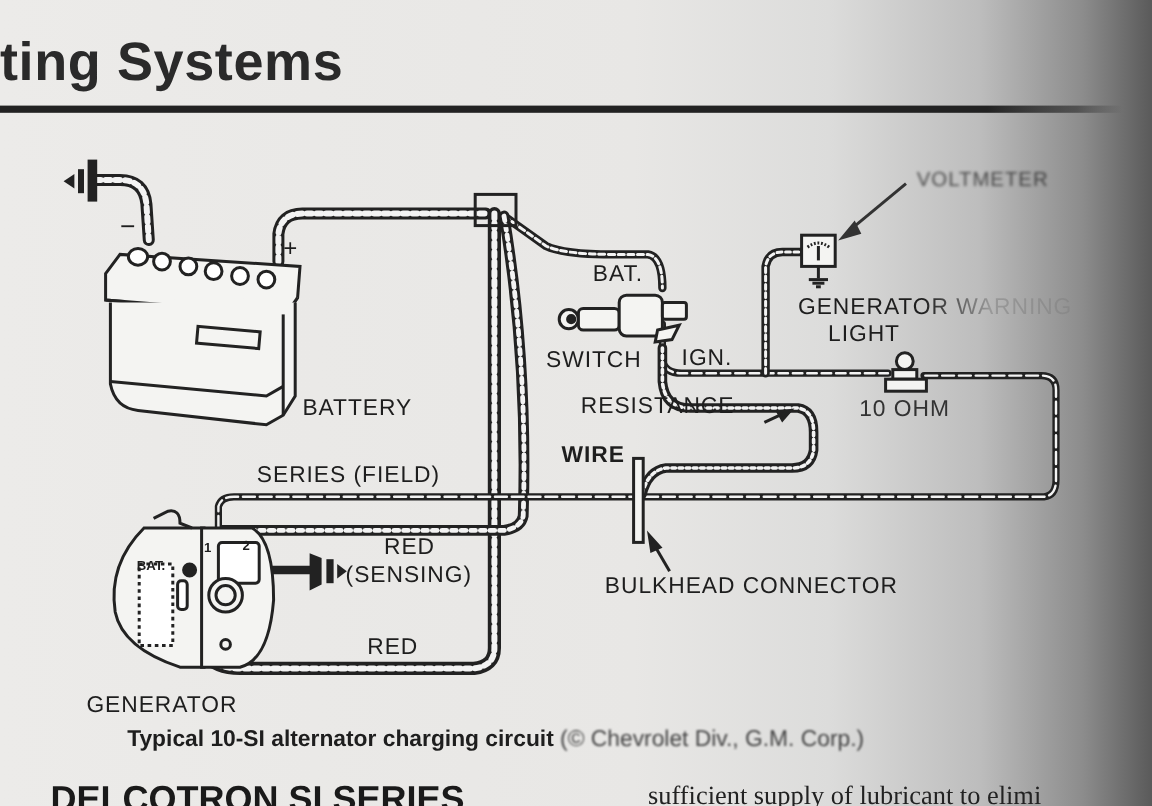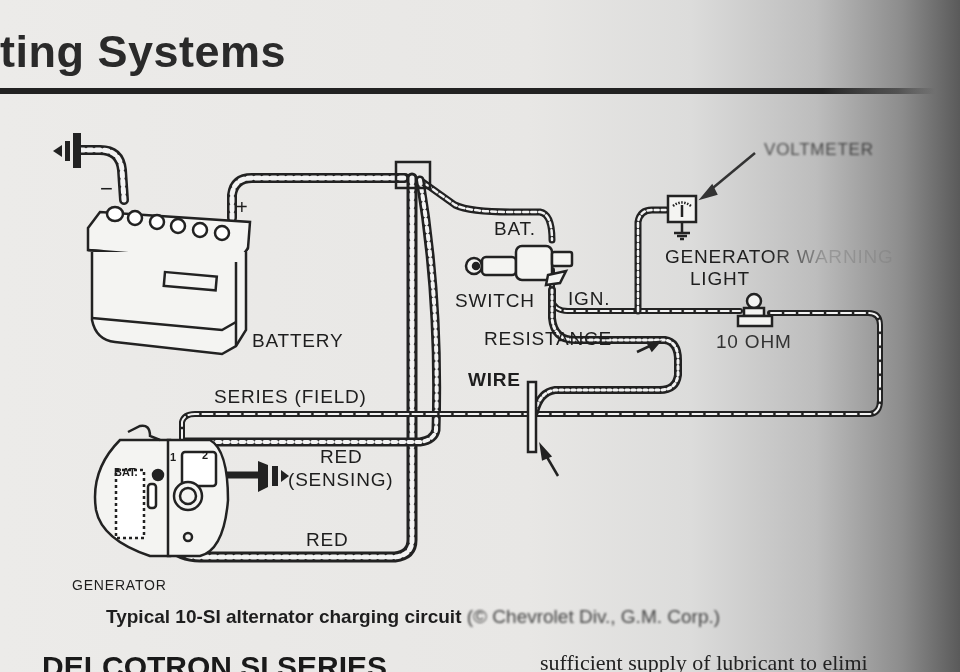--- a/index.html
+++ b/index.html
@@ -186,21 +186,22 @@
   <div class="lbl" style="left:716px; top:331px; color:#333;">10 OHM</div>
 
   <div class="lbl" style="left:484px; top:328px;">RESISTANCE</div>
   <div class="lbl" style="left:468px; top:369px;font-weight:bold;">WIRE</div>
 
   <div class="lbl" style="left:214px; top:386px;">SERIES  (FIELD)</div>
   <div class="lbl" style="left:320px; top:446px;">RED</div>
   <div class="lbl" style="left:288px; top:469px;">(SENSING)</div>
   <div class="lbl" style="left:306px; top:529px;">RED</div>
 
-  <div class="lbl" style="left:72px; top:577px; font-size:14px;">GENERATOR</div>
+  <div class="lbl" style="left:504px; top:478px;">BULKHEAD CONNECTOR</div>
+  <div class="lbl" style="left:72px; top:577px; font-size:19px;">GENERATOR</div>
 
   <div class="lbl" style="left:114px; top:466px; font-size:11px; font-weight:bold; letter-spacing:0;">BAT.</div>
   <div class="lbl" style="left:170px; top:451px; font-size:11px; font-weight:bold;">1</div>
   <div class="lbl" style="left:202px; top:449px; font-size:11px; font-weight:bold;">2</div>
 
   <div class="caption">
     <b>Typical 10-SI alternator charging circuit</b>
     <span class="credit-fade">(© Chevrolet Div., G.M. Corp.)</span>
   </div>
 

